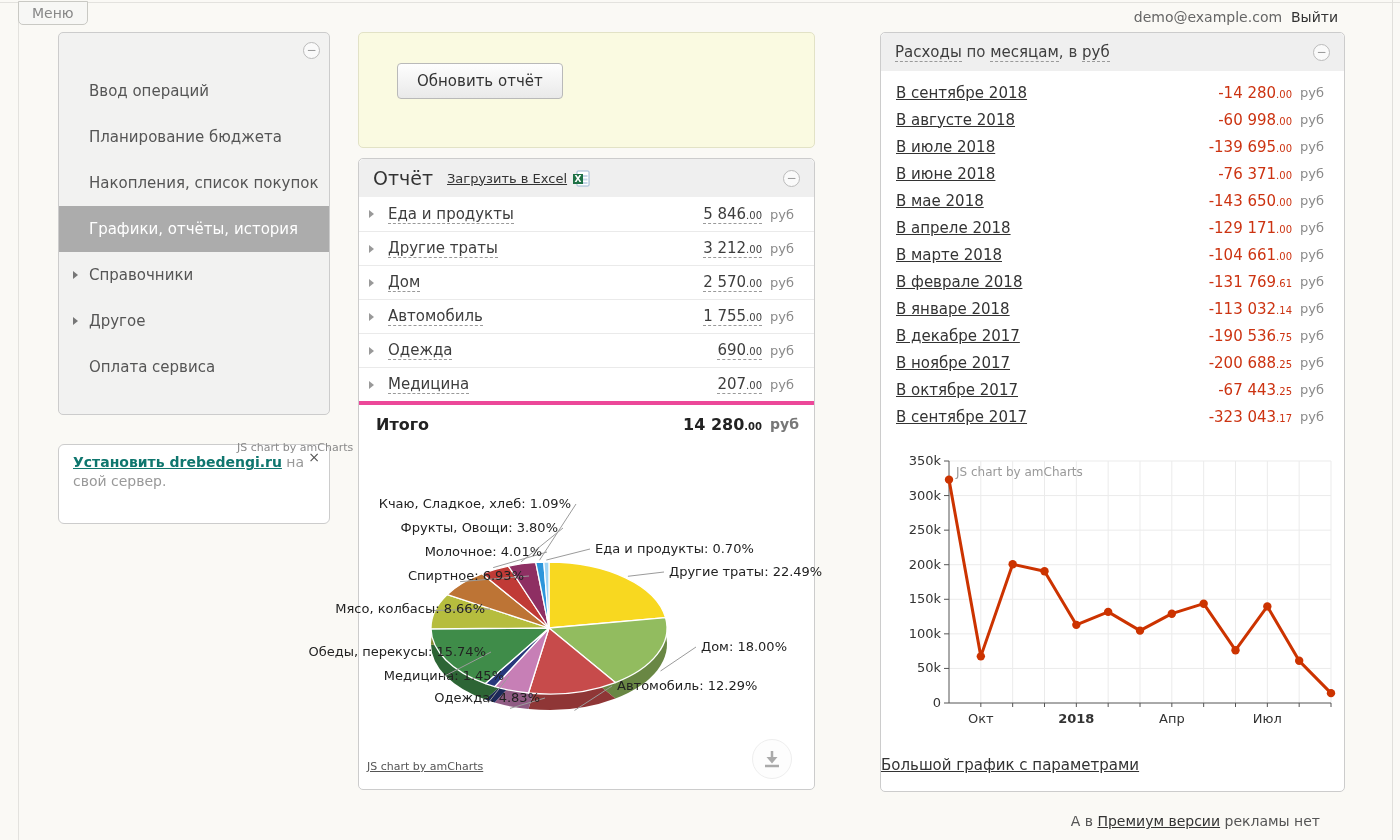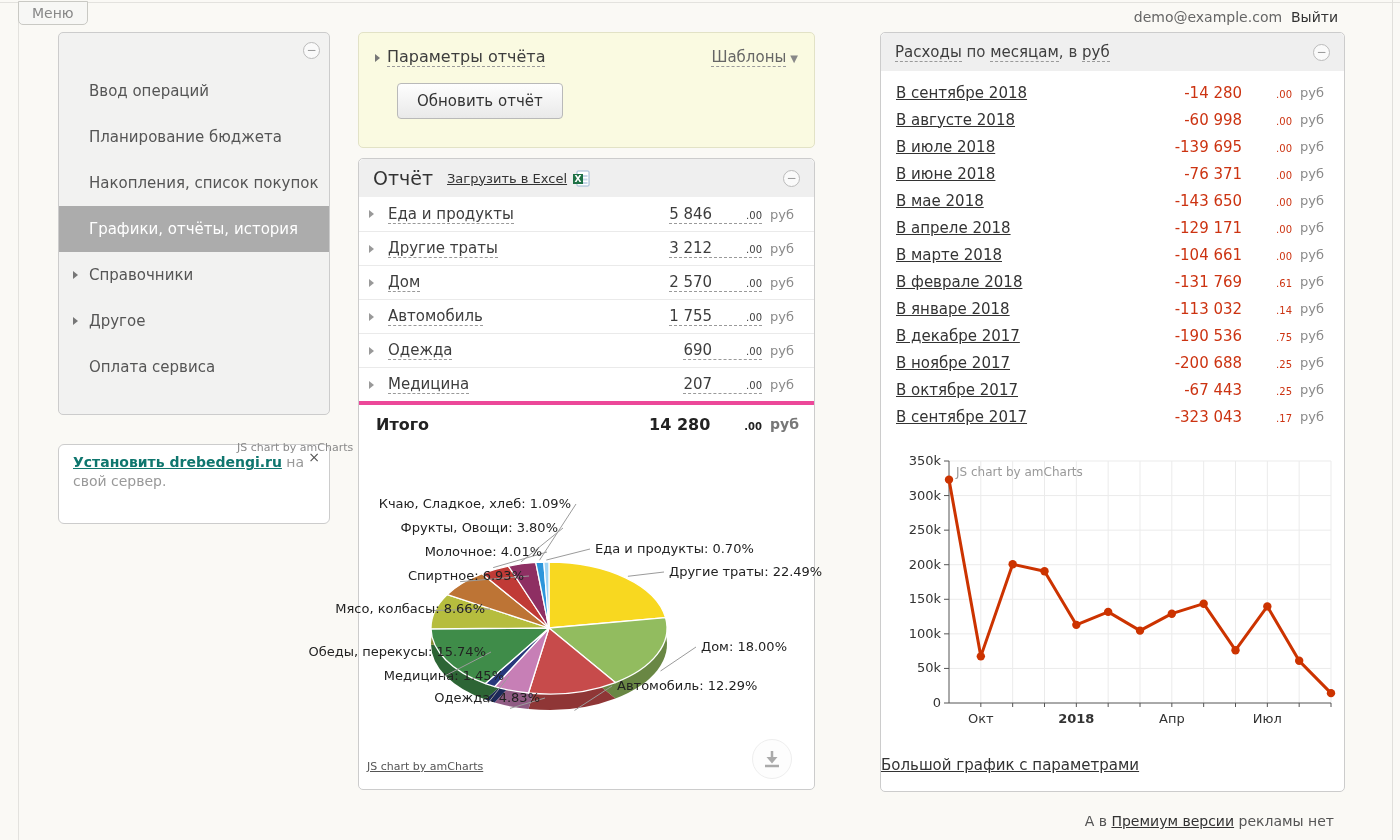--- a/index.html
+++ b/index.html
@@ -47,42 +47,42 @@
 
   
   .report { left:358px; top:158px; width:457px; height:632px; }
   .panel-head { background:#efefef; border-radius:5px 5px 0 0; display:flex; align-items:center; padding:0 14px; height:38px; }
   .report-title { font-size:19px; color:#333; margin-right:14px; }
   .excel-link { font-size:13px; color:#333; margin-right:6px; }
   .rep-row { display:flex; align-items:center; height:34px; padding:0 12px 0 10px; border-top:1px solid #eaeaea; font-size:15px; }
   .rep-row:first-child { border-top:none; }
   .rep-label { color:#3d3d3d; border-bottom:1px dashed #9a9a9a; margin-left:7px; cursor:pointer; }
   .rep-amt { margin-left:auto; color:#3d3d3d; border-bottom:1px dashed #9a9a9a; cursor:pointer; white-space:nowrap; }
-  .rep-amt .dec, .m-amt .dec, .total-amt .dec { font-size:10px;padding-left:34px; }
+  .rep-amt .dec, .m-amt .dec, .total-amt .dec { font-size:10px; }
   .cur { color:#8a8a8a; font-size:13px; width:32px; text-align:left; margin-left:8px; }
   .total-row { display:flex; align-items:center; height:42px; padding:0 12px 0 17px; border-top:4px solid #ec4899; font-size:16px; font-weight:bold; color:#222; }
   .total-amt { margin-left:auto; white-space:nowrap; }
   .total-row .cur { font-weight:bold; color:#777; font-size:14px; }
   .pie-wrap { position:absolute; left:-53px; top:287px; width:520px; height:312px; overflow:visible; }
   .rep-foot { position:absolute; left:0; bottom:0; width:100%; height:56px; }
   .amcredit { position:absolute; left:8px; bottom:16px; font-size:11px; color:#555; text-decoration:underline; cursor:pointer; }
   .dl-btn { position:absolute; right:22px; bottom:10px; width:40px; height:40px; border-radius:50%; background:#fdfdfd; border:1px solid #eee; cursor:pointer; }
 
   
   .months { left:880px; top:32px; width:465px; height:760px; }
   .months-title { font-size:15px; color:#444; }
   .m-rows { padding:8px 0 0 0; }
   .m-row { display:flex; align-items:center; height:27px; padding:0 12px 0 15px; font-size:15px; }
   .m-label { color:#333; cursor:pointer; text-decoration:underline; }
   .m-amt { margin-left:auto; color:#cc3311; white-space:nowrap; }
   .line-wrap { position:absolute; left:20px; top:415px; width:440px; height:300px; }
   .big-link { position:absolute; left:0; right:0; top:723px; text-align:left; font-size:15px; }
   .big-link a { color:#333; }
 
-  .footer-note { position:absolute; top:813px; right:66px; font-size:14px; color:#555; }
+  .footer-note { position:absolute; top:813px; right:80px; font-size:14px; color:#555; }
   .footer-note a { color:#333; }
   a { cursor:pointer; }
 </style>
 </head>
 <body>
 
 <div class="page">
   <div class="topline"></div>
   <div class="vline-left"></div>
   <div class="vline-right"></div>
@@ -122,25 +122,20 @@
       </div>
   </div>
 
   <div class="pie-credit-top">JS chart by amCharts</div>
   <div class="promo">
     <div class="promo-close">×</div>
     <div class="promo-body"><a style="text-decoration:underline">Установить drebedengi.ru</a><span> на свой сервер.</span></div>
   </div>
 
   <div class="panel params">
-    <div class="params-row">
-      <span class="tri-right"></span>
-      <a class="dashed-link params-title">Параметры отчёта</a>
-      <span class="templates"><a class="dashed-link">Шаблоны</a><span class="dd-arrow">▼</span></span>
-    </div>
     <button class="refresh-btn">Обновить отчёт</button>
   </div>
 
   <div class="panel report">
     <div class="panel-head">
       <span class="report-title">Отчёт</span>
       <a class="excel-link" style="text-decoration:underline">Загрузить в Excel</a>
       <svg width="17" height="17" viewBox="0 0 17 17">
         <rect x="4" y="1" width="12" height="15" fill="#fff" stroke="#9db8d2" rx="1"></rect>
         <rect x="5.5" y="5" width="9" height="2" fill="#c9d8ea"></rect>

